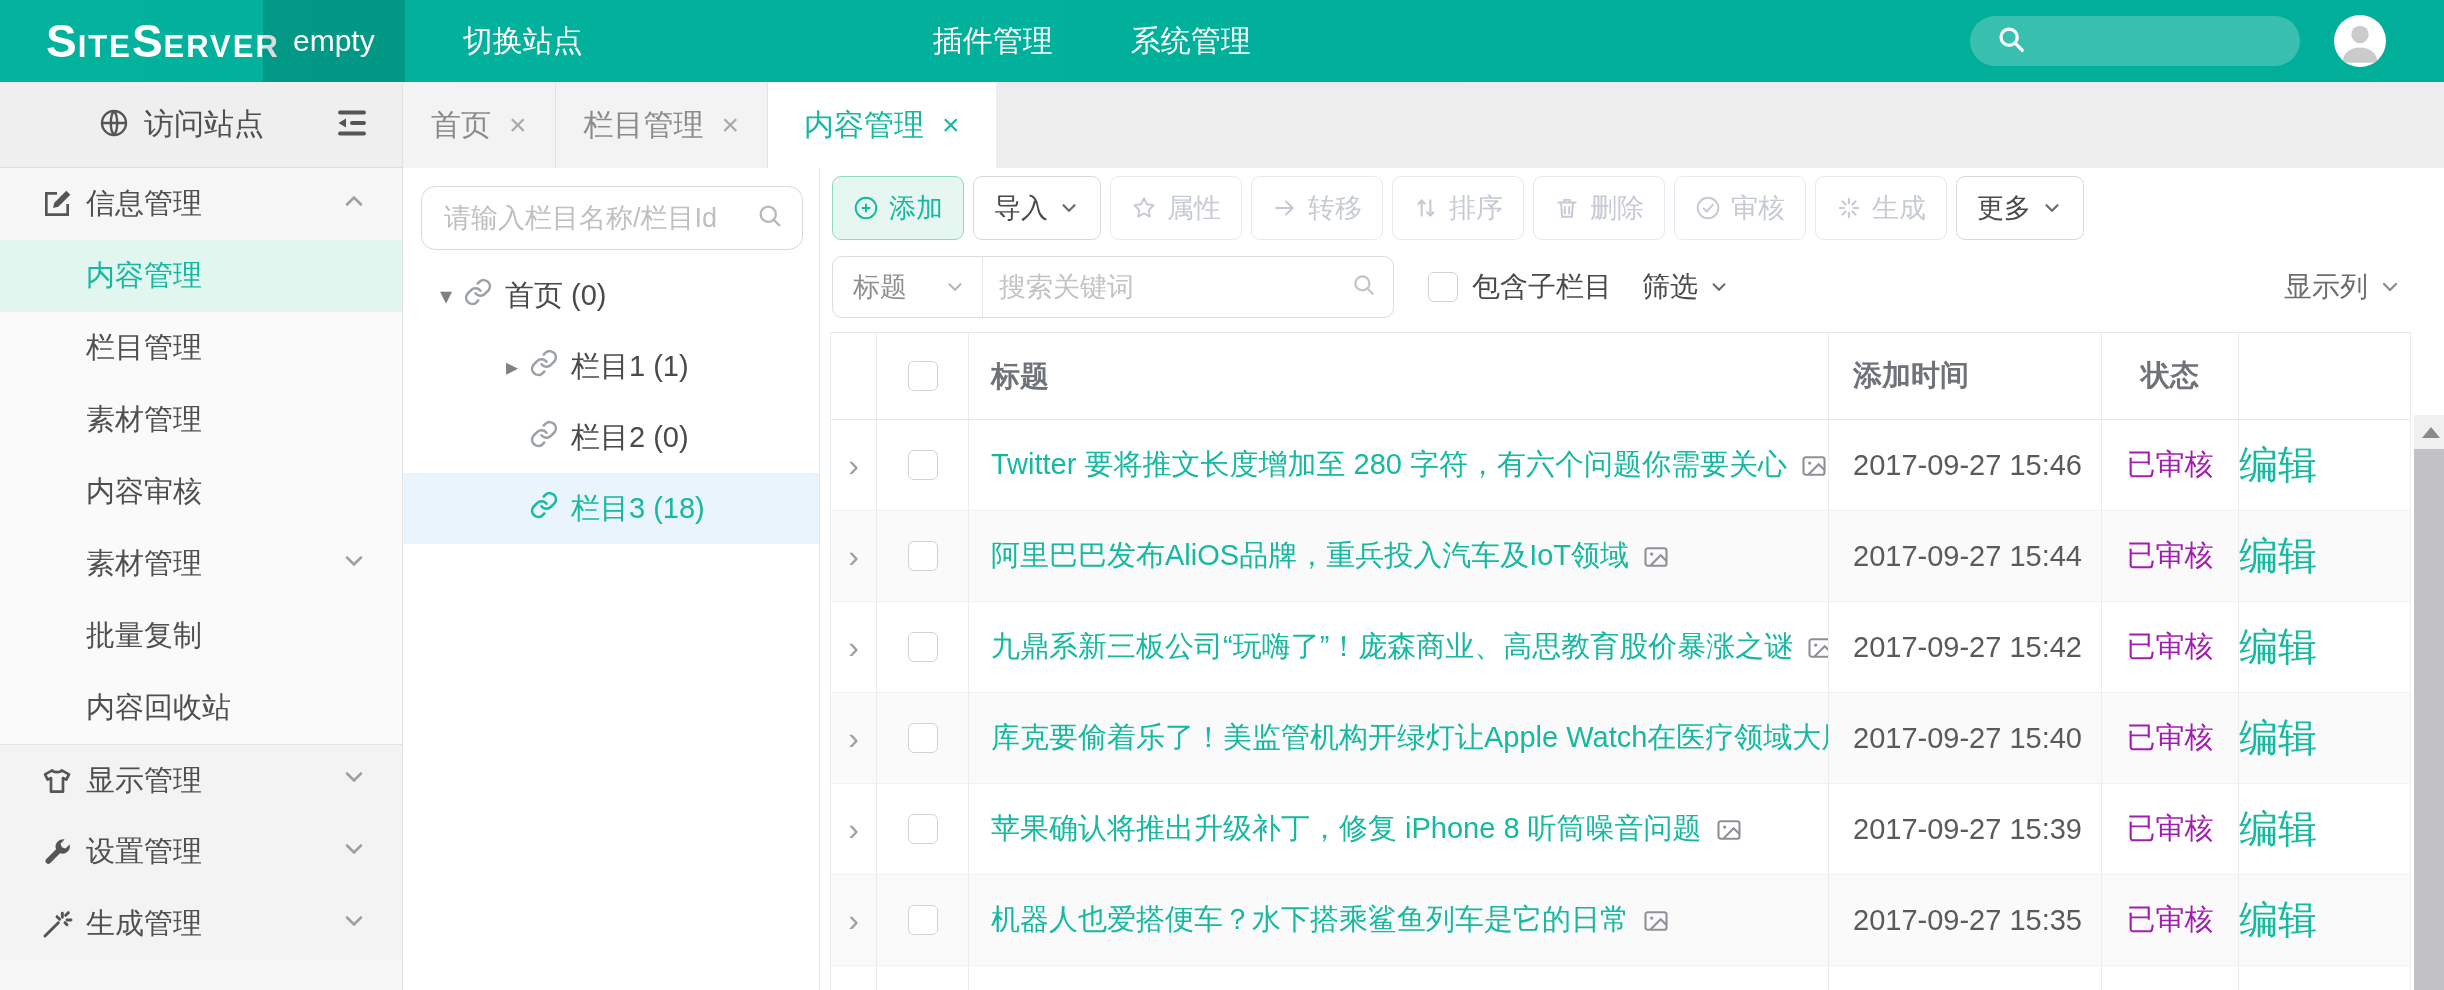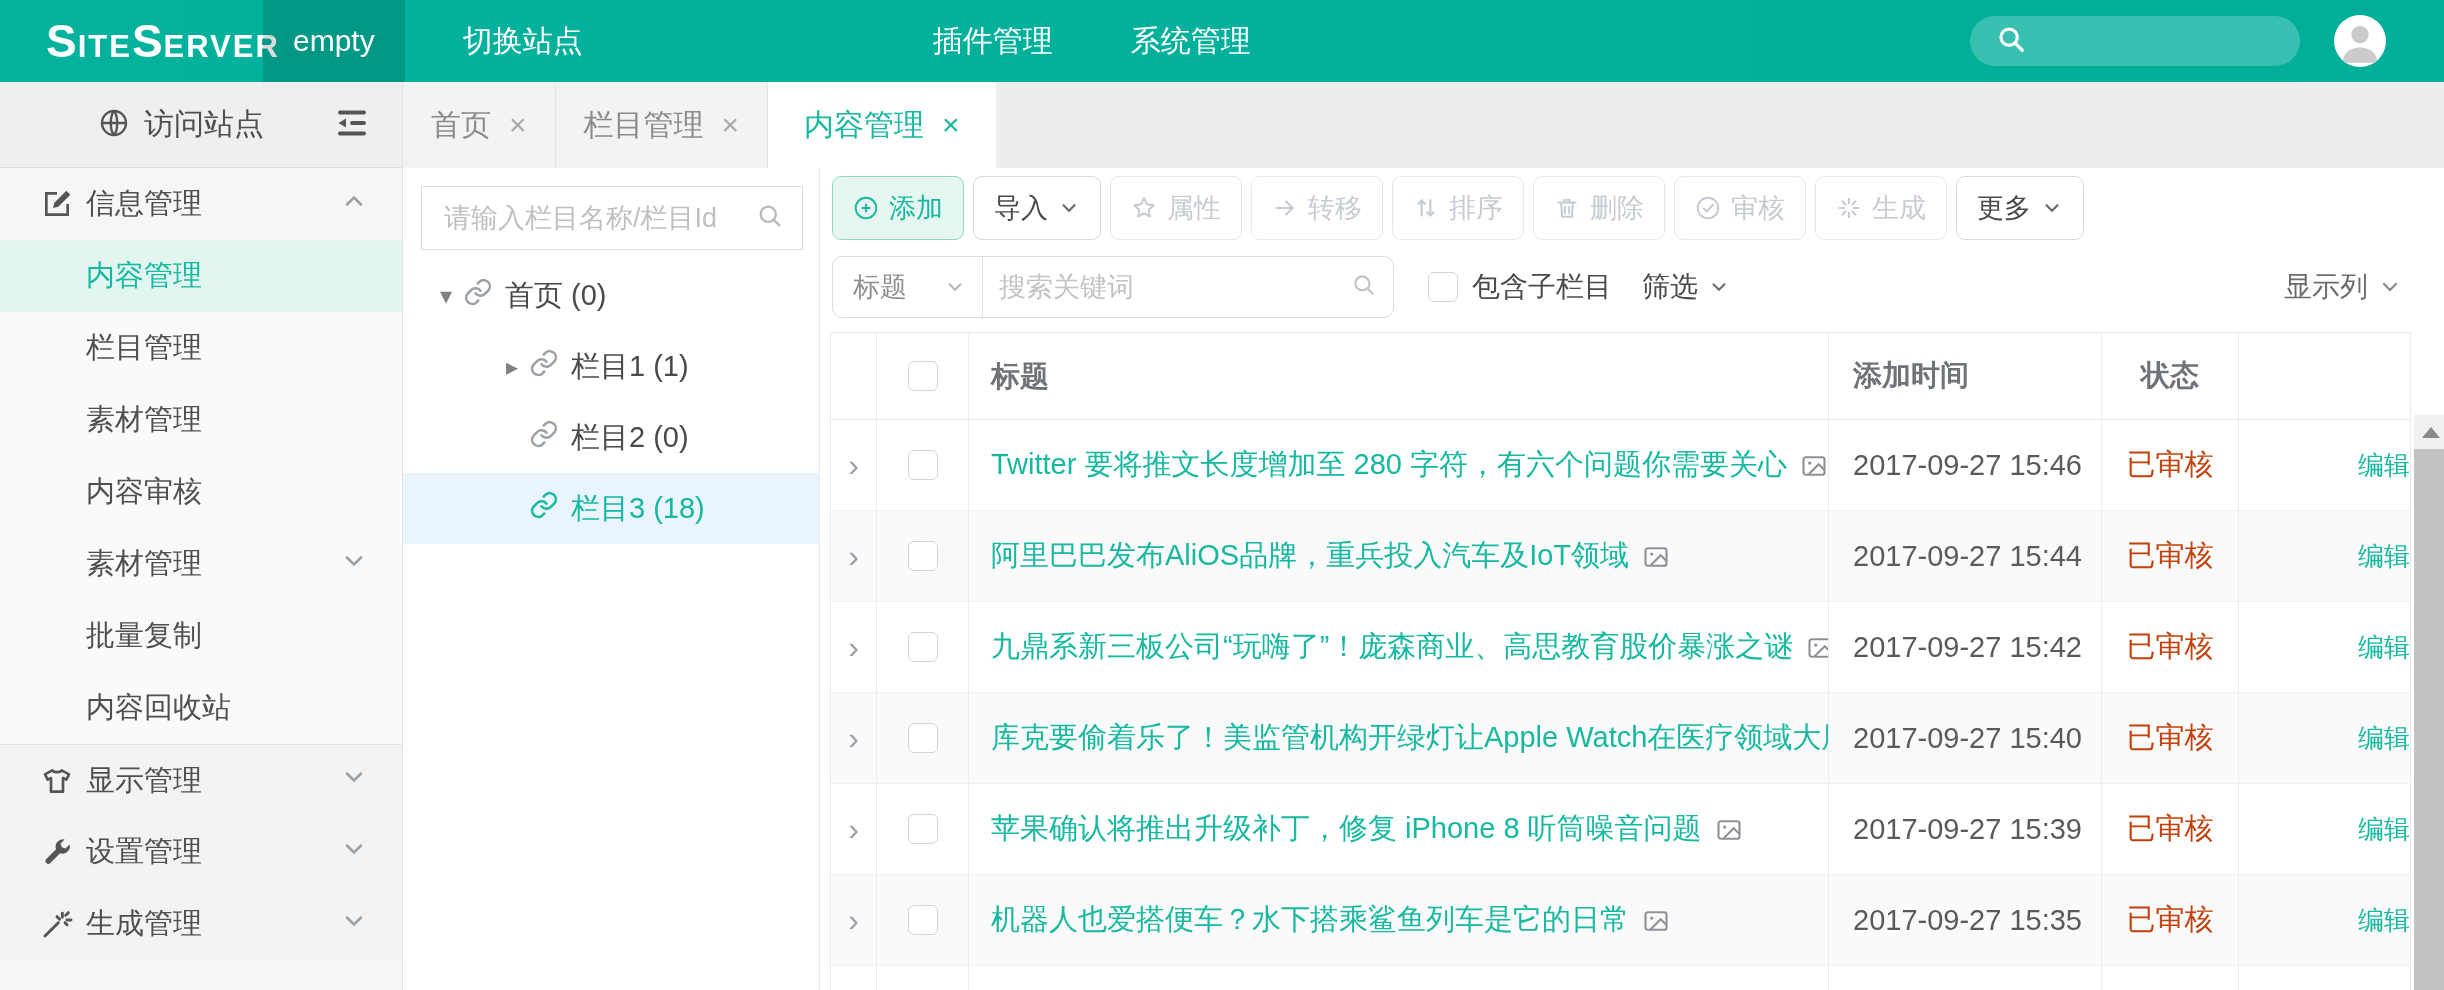--- a/index.html
+++ b/index.html
@@ -48,21 +48,21 @@
   .tab { display:flex; align-items:center; padding:0 28px; font-size:30px; color:#8b8b8b;
     background:#f3f3f3; border-right:1px solid #e3e3e3; cursor:pointer; }
   .tab .close { margin-left:18px; font-size:30px; color:#a9a9a9; cursor:pointer; }
   .tab.active { background:#fff; color:#16b8a0; border-right:none; padding:0 36px; }
   .tab.active .close { color:#16b8a0; }
 
   
   .content { position:absolute; left:403px; top:168px; width:2041px; height:822px; background:#fff; }
 
   .treepane { position:absolute; left:0; top:0; width:417px; height:822px; border-right:1px solid #e8e8e8; }
-  .tree-search { margin:18px 16px 10px 18px; height:64px; border:1px solid #d9d9d9; border-radius:1px;
+  .tree-search { margin:18px 16px 10px 18px; height:64px; border:1px solid #d9d9d9; border-radius:14px;
     display:flex; align-items:center; padding:0 18px 0 22px; background:#fff; }
   .tree-search input { flex:1; border:none; outline:none; font-size:27px; color:#555; font-family:inherit; min-width:0; }
   .tree-search input::placeholder { color:#bfbfbf; }
   .tree-item { height:71px; display:flex; align-items:center; font-size:29px; color:#4a4a4a; cursor:pointer; }
   .tree-item .caret { width:34px; text-align:center; color:#808080; font-size:24px; flex-shrink:0; }
   .tree-item .t-label { margin-left:12px; white-space:nowrap; }
   .tree-item.lv0 { padding-left:26px; }
   .tree-item.lv1 { padding-left:92px; }
   .tree-item.selected { background:#e9f4fd; color:#16b8a0; }
 
@@ -97,26 +97,26 @@
   .trow.body { height:91px; }
   .trow.body:nth-child(odd) { background:#fafafa; }
   .trow.partial { height:25px; border-bottom:none; }
   .cell { display:flex; align-items:center; border-right:1px solid #e9edf2; height:100%; }
   .c-exp { width:46px; justify-content:center; color:#9aa0a6; font-size:32px; cursor:pointer; }
   .c-chk { width:92px; justify-content:center; }
   .c-title { width:860px; padding:0 22px; display:block; line-height:89px; white-space:nowrap; overflow:hidden; }
   .trow.head .c-title { line-height:86px; }
   .c-time { width:273px; padding-left:24px; font-size:29px; color:#5a5a5a; }
   .c-status { width:137px; justify-content:center; font-size:29px; }
-  .c-act { width:172px; justify-content:flex-end; font-size:26px; } 
+  .c-act { width:172px; justify-content:flex-start; font-size:39px; } 
   .trow.head .c-title, .trow.head .c-time { font-size:29px; font-weight:bold; color:#6e737a; }
   .trow.head .c-status { font-weight:bold; color:#6e737a; }
   .title-link { color:#16b8a0; font-size:29px; cursor:pointer; }
   .img-ic { display:inline-block; vertical-align:-6px; margin-left:12px; }
-  .status-txt { color:#c2410c; }
+  .status-txt { color:#a21caf; }
   .edit-link { color:#16b8a0; cursor:pointer; }
 
   
   .vscroll { position:absolute; left:1584px; top:247px; width:34px; height:575px; background:#f6f6f6; }
   .vs-up { height:34px; background:#f0f0f0; display:flex; align-items:center; justify-content:center; cursor:pointer; }
   .vs-up .tri { width:0; height:0; border-left:9px solid transparent; border-right:9px solid transparent;
     border-bottom:11px solid #8a8a8a; }
   .vs-thumb { position:absolute; left:0; top:34px; width:34px; height:541px; background:#c2c2c5; cursor:pointer; }
   .edge-line { position:absolute; left:1622px; top:247px; width:1px; height:575px; background:#e0e0e0; }
 </style>

